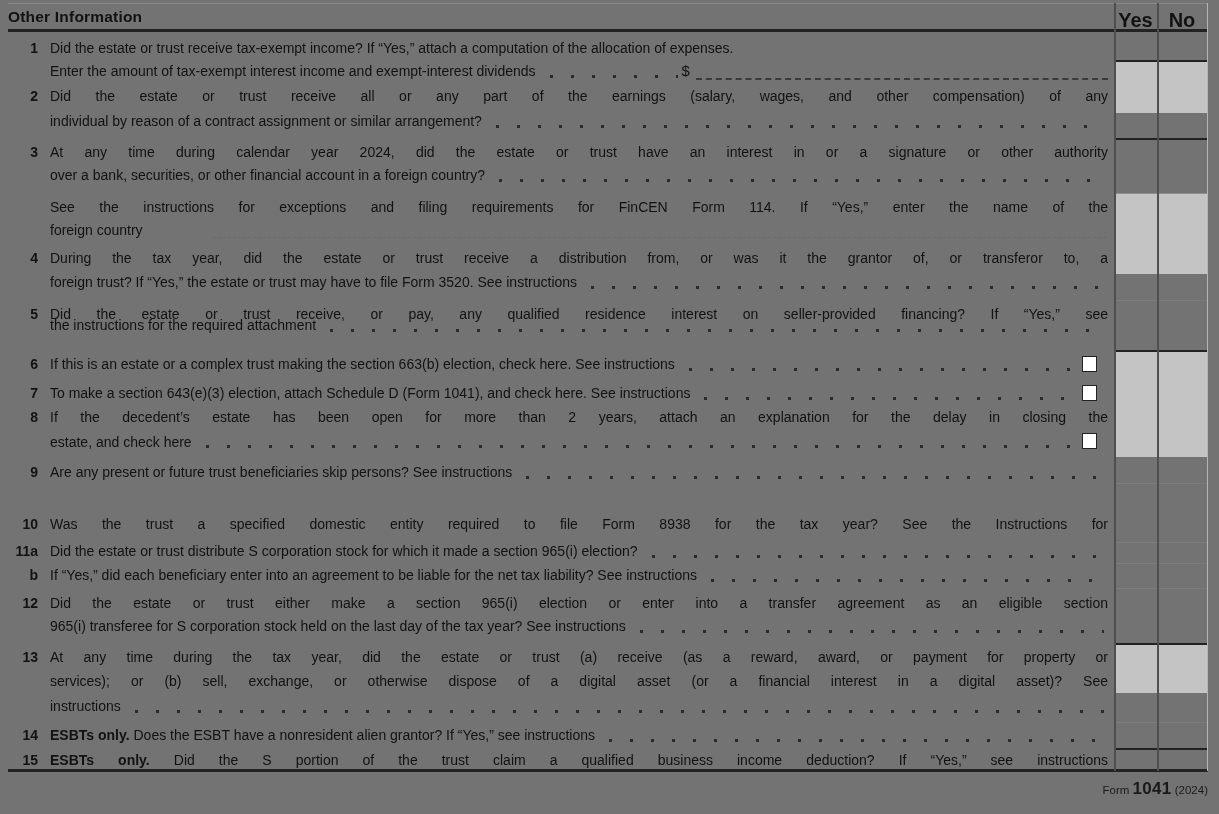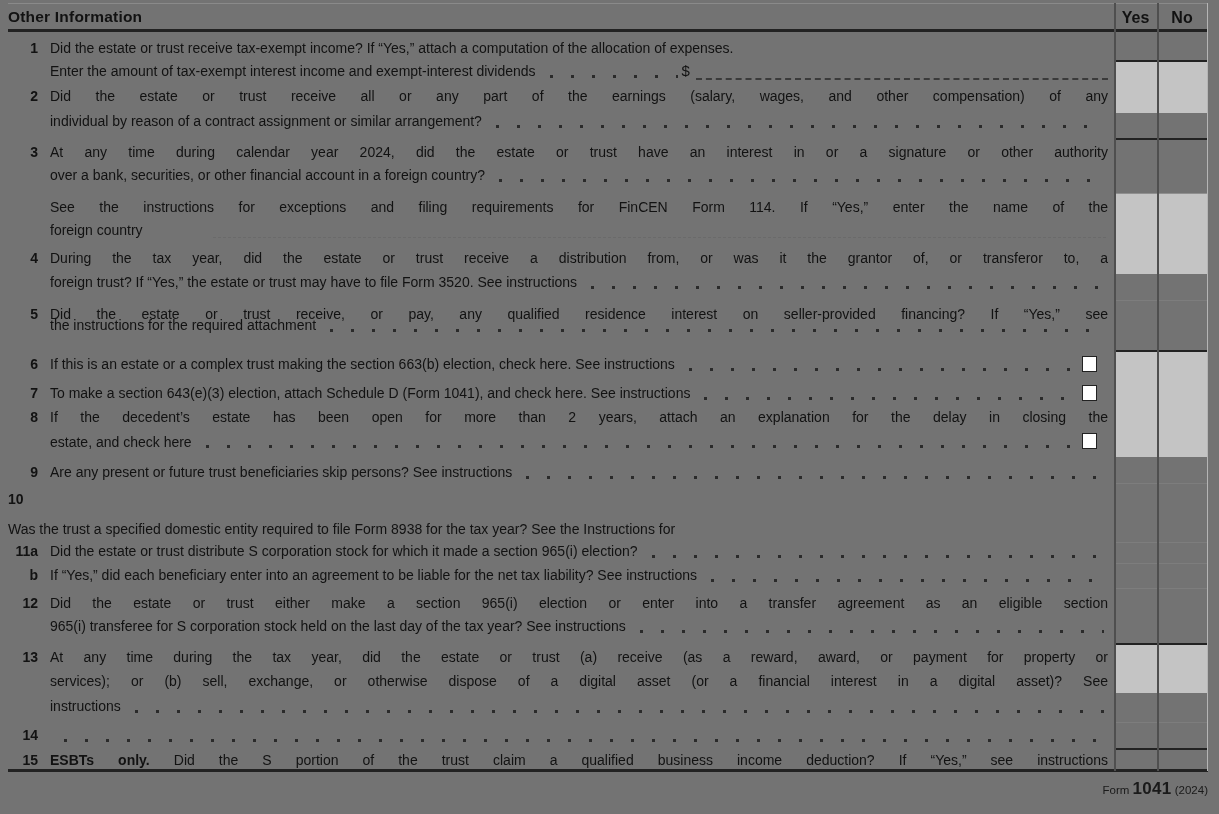--- a/index.html
+++ b/index.html
@@ -1,21 +1,21 @@
 <!DOCTYPE html>
 <html style="--shade: #c4c4c4;"><head>
 <meta charset="utf-8">
 <style>
   html,body{margin:0;padding:0;background:#fff;}
   .page{position:relative;width:1219px;height:814px;background:#737373;
         font-family:"Liberation Sans", sans-serif;color:#121212;overflow:hidden;}
 
   
   .title{position:absolute;left:8px;top:8px;font-size:15.5px;font-weight:bold;letter-spacing:.2px;}
-  .colhdr{position:absolute;top:9px;font-size:16px;font-weight:bold;text-align:center;}
+  .colhdr{position:absolute;top:9px;font-size:20px;font-weight:bold;text-align:center;}
   .yes-hdr{left:1114px;width:43px;}
   .no-hdr{left:1157px;width:50px;}
 
   
   .hline{position:absolute;left:8px;width:1200px;background:#8a8a8a;height:1px;z-index:3;}
   .hline.dark{height:3px;background:#222;}
   .cellline{position:absolute;left:1114px;width:94px;height:1px;background:#7d7d7d;z-index:3;}
   .cellline.dark{height:2px;background:#222;}
   .vline{position:absolute;top:3px;height:768px;width:2px;background:#4f4f4f;z-index:4;}
   .vline.faint{width:1px;background:#b5b5b5;}
@@ -159,21 +159,21 @@
         <span class="num"></span>
         <span class="txt">estate, and check here</span>
         <span class="leader"></span>
         <span class="cbox"></span>
       </div>
       <div class="line" style="top: 461px;">
         <span class="num">9</span>
         <span class="txt">Are any present or future trust beneficiaries skip persons? See instructions</span>
         <span class="leader"></span>
       </div>
-      <div class="line just" style="top: 488px; flex-direction: column;">
+      <div class="line just" style="top: 513px;">
         <span class="num">10</span>
         <span class="txt">Was the trust a specified domestic entity required to file Form 8938 for the tax year? See the Instructions for</span>
       </div>
       <div class="line" style="top: 540px;">
         <span class="num">11a</span>
         <span class="txt">Did the estate or trust distribute S corporation stock for which it made a section 965(i) election?</span>
         <span class="leader"></span>
       </div>
       <div class="line" style="top: 564px;">
         <span class="num">b</span>
@@ -197,20 +197,21 @@
         <span class="num"></span>
         <span class="txt">instructions</span>
         <span class="leader"></span>
       </div>
       <div class="line just" style="top: 670px;">
         <span class="num"></span>
         <span class="txt">services); or (b) sell, exchange, or otherwise dispose of a digital asset (or a financial interest in a digital asset)? See</span>
       </div>
       <div class="line" style="top: 724px;">
         <span class="num">14</span>
+        <span class="txt"><b>ESBTs only. </b>Does the ESBT have a nonresident alien grantor? If “Yes,” see instructions</span>
         <span class="leader"></span>
       </div>
       <div class="line just" style="top: 749px;">
         <span class="num">15</span>
         <span class="txt"><b>ESBTs only. </b>Did the S portion of the trust claim a qualified business income deduction? If “Yes,” see instructions</span>
       </div>
     </div>
 
   <div class="footer">
     <span>Form</span>

